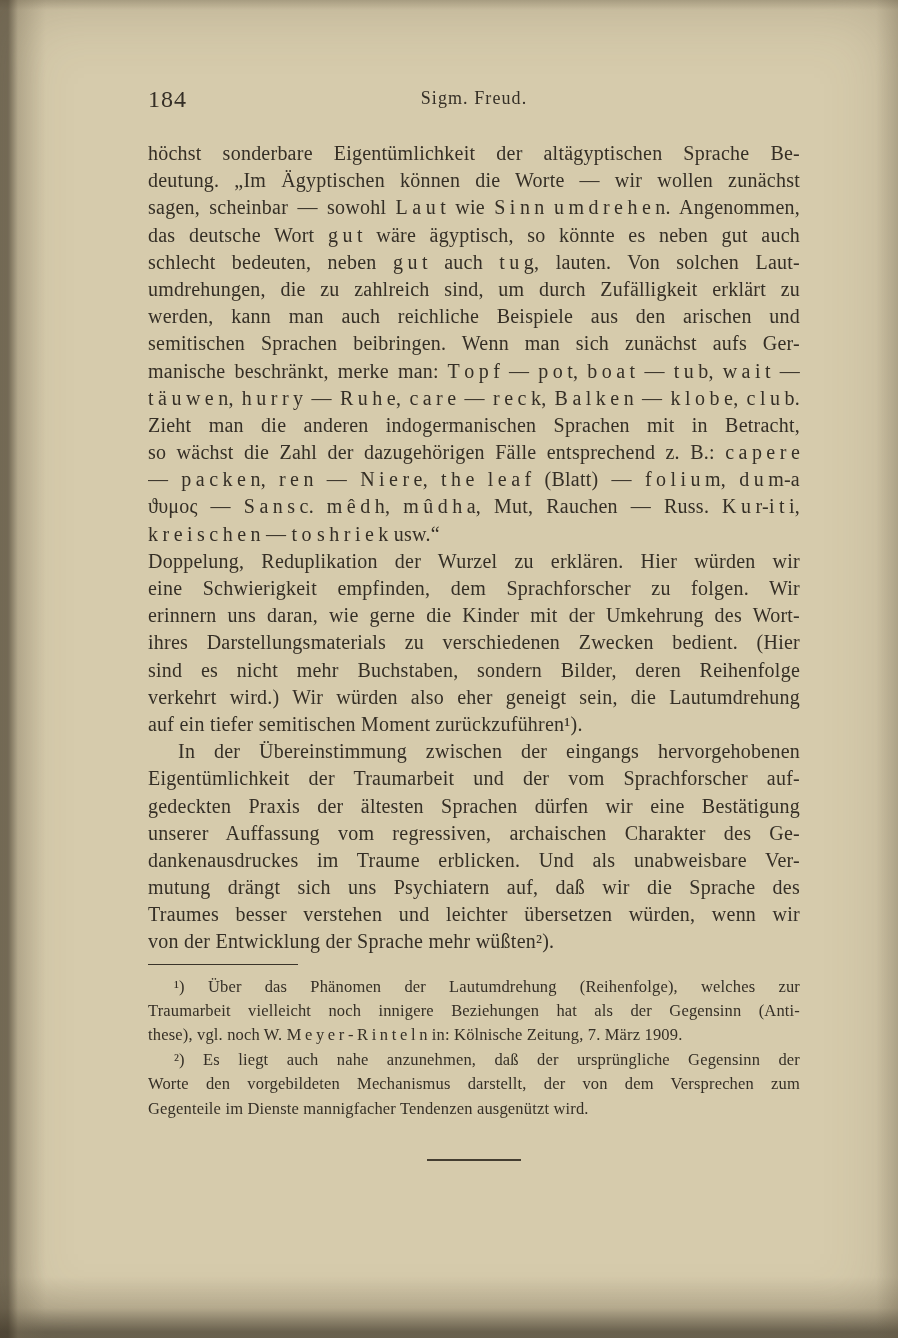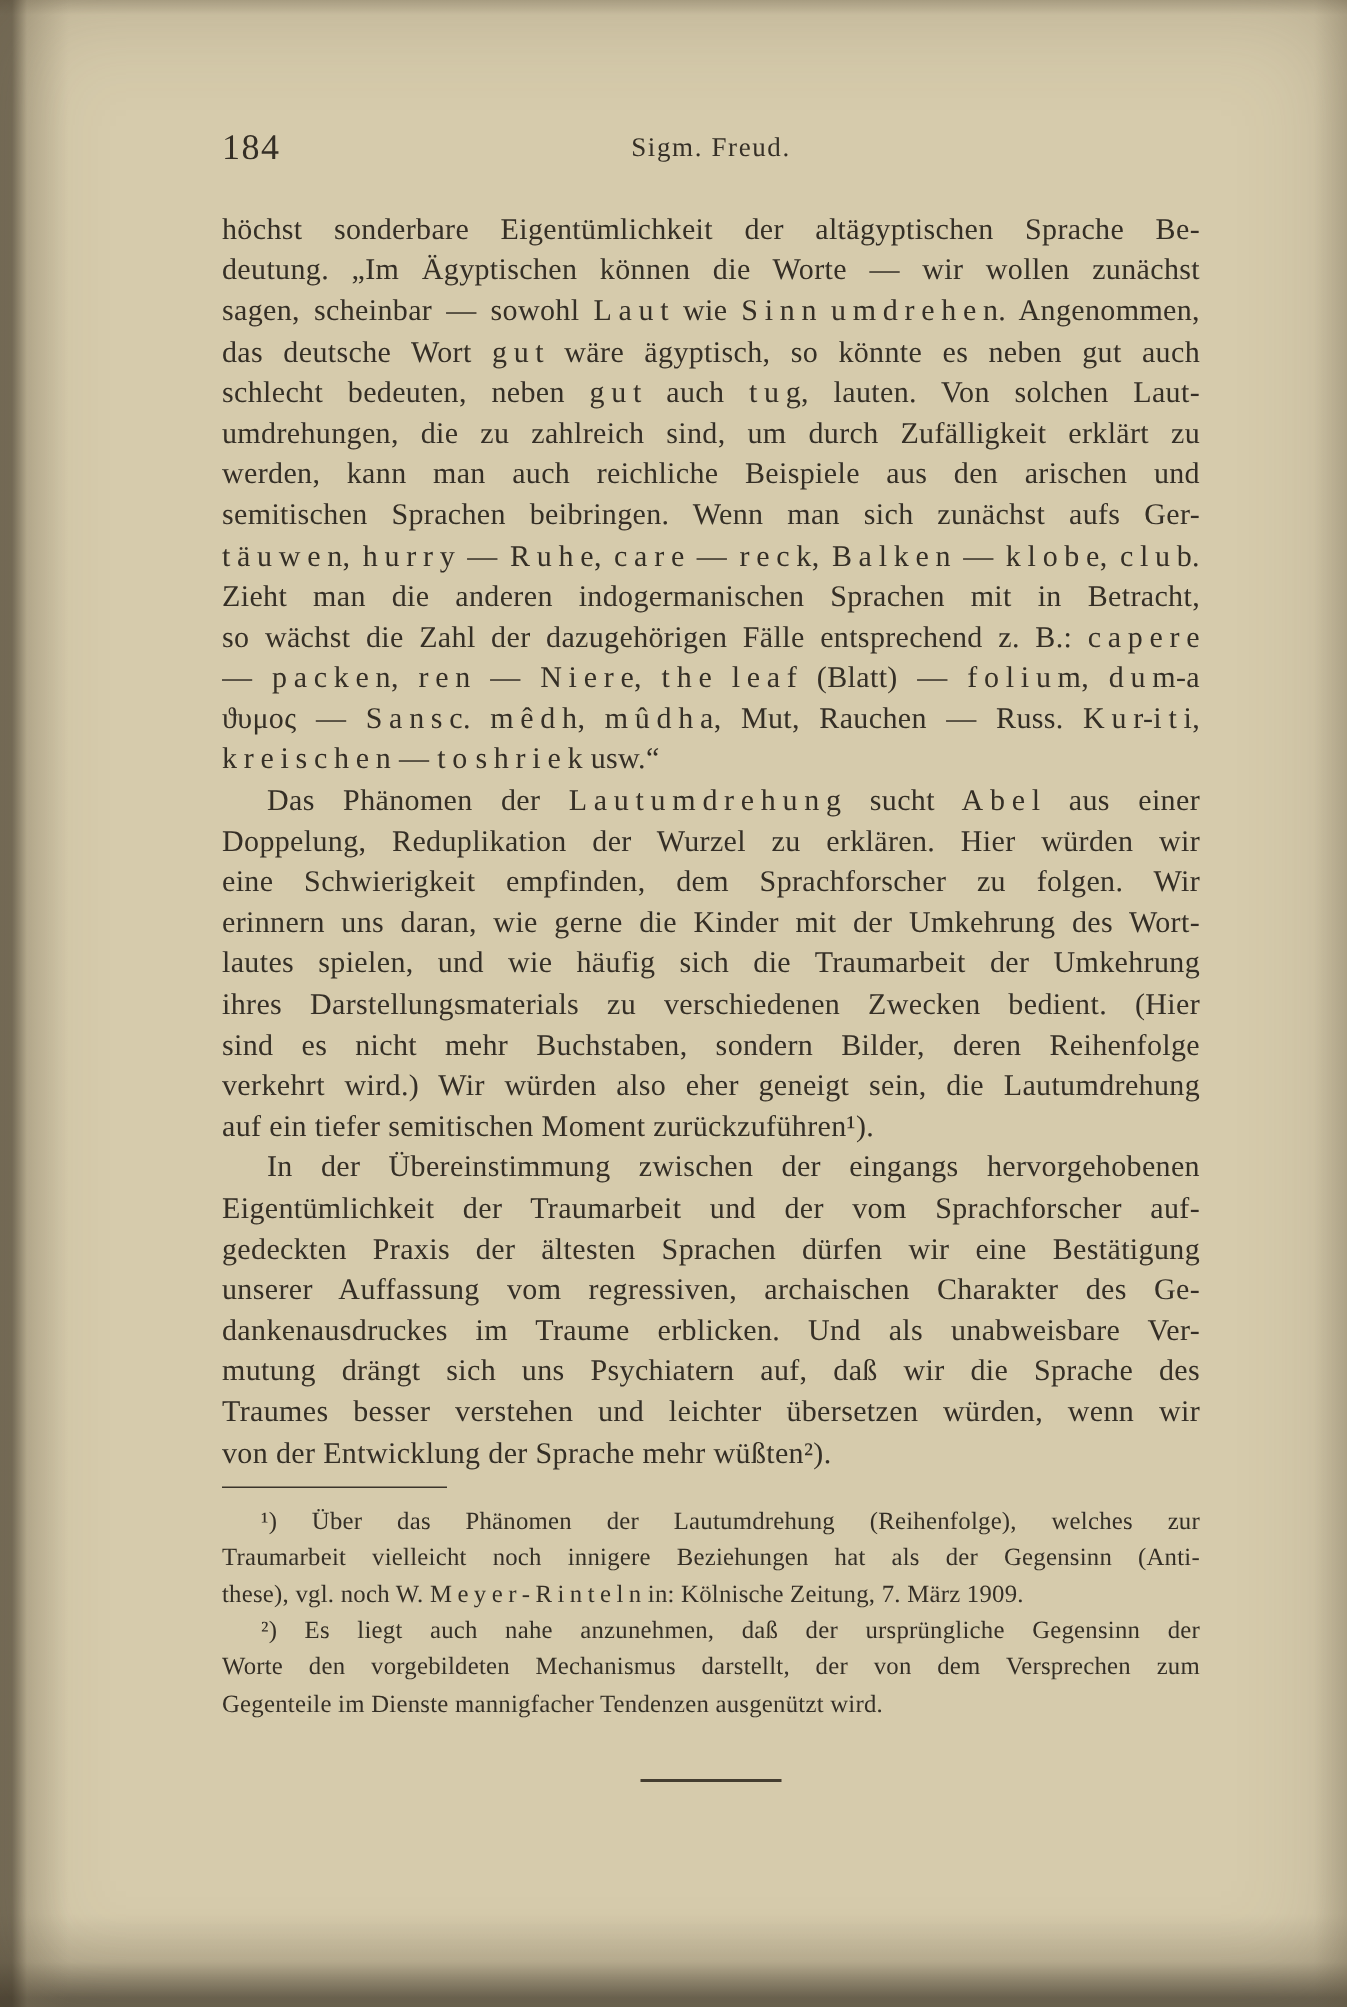--- a/index.html
+++ b/index.html
@@ -98,33 +98,32 @@
     <div>
         <div class="para">
           <div class="line">höchst sonderbare Eigentümlichkeit der altägyptischen Sprache Be-</div>
           <div class="line">deutung. „Im Ägyptischen können die Worte — wir wollen zunächst</div>
           <div class="line">sagen, scheinbar — sowohl L a u t wie S i n n u m d r e h e n. Angenommen,</div>
           <div class="line">das deutsche Wort g u t wäre ägyptisch, so könnte es neben gut auch</div>
           <div class="line">schlecht bedeuten, neben g u t auch t u g, lauten. Von solchen Laut-</div>
           <div class="line">umdrehungen, die zu zahlreich sind, um durch Zufälligkeit erklärt zu</div>
           <div class="line">werden, kann man auch reichliche Beispiele aus den arischen und</div>
           <div class="line">semitischen Sprachen beibringen. Wenn man sich zunächst aufs Ger-</div>
+          <div class="line">manische beschränkt, merke man: T o p f — p o t, b o a t — t u b, w a i t —</div>
           <div class="line">t ä u w e n, h u r r y — R u h e, c a r e — r e c k, B a l k e n — k l o b e, c l u b.</div>
           <div class="line">Zieht man die anderen indogermanischen Sprachen mit in Betracht,</div>
           <div class="line">so wächst die Zahl der dazugehörigen Fälle entsprechend z. B.: c a p e r e</div>
           <div class="line">— p a c k e n, r e n — N i e r e, t h e l e a f (Blatt) — f o l i u m, d u m-a</div>
           <div class="line">ϑυμος — S a n s c. m ê d h, m û d h a, Mut, Rauchen — Russ. K u r-i t i,</div>
           <div class="line last">k r e i s c h e n — t o s h r i e k usw.“</div>
         </div>
         <div class="para">
-          <div class="line indent">Das Phänomen der L a u t u m d r e h u n g sucht A b e l aus einer</div>
           <div class="line">Doppelung, Reduplikation der Wurzel zu erklären. Hier würden wir</div>
           <div class="line">eine Schwierigkeit empfinden, dem Sprachforscher zu folgen. Wir</div>
           <div class="line">erinnern uns daran, wie gerne die Kinder mit der Umkehrung des Wort-</div>
-          <div class="line">lautes spielen, und wie häufig sich die Traumarbeit der Umkehrung</div>
           <div class="line">ihres Darstellungsmaterials zu verschiedenen Zwecken bedient. (Hier</div>
           <div class="line">sind es nicht mehr Buchstaben, sondern Bilder, deren Reihenfolge</div>
           <div class="line">verkehrt wird.) Wir würden also eher geneigt sein, die Lautumdrehung</div>
           <div class="line last">auf ein tiefer semitischen Moment zurückzuführen¹).</div>
         </div>
         <div class="para">
           <div class="line indent">In der Übereinstimmung zwischen der eingangs hervorgehobenen</div>
           <div class="line">Eigentümlichkeit der Traumarbeit und der vom Sprachforscher auf-</div>
           <div class="line">gedeckten Praxis der ältesten Sprachen dürfen wir eine Bestätigung</div>
           <div class="line">unserer Auffassung vom regressiven, archaischen Charakter des Ge-</div>

